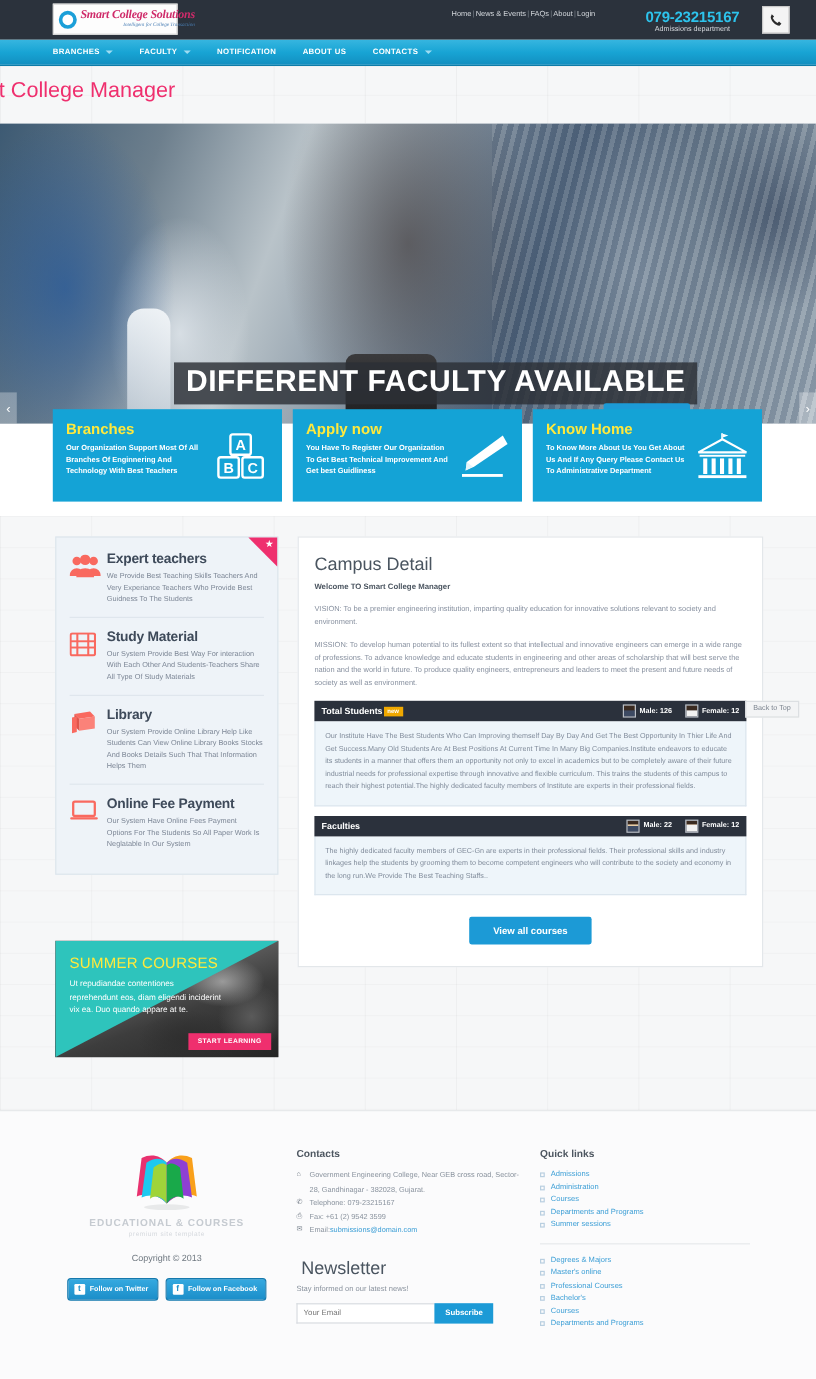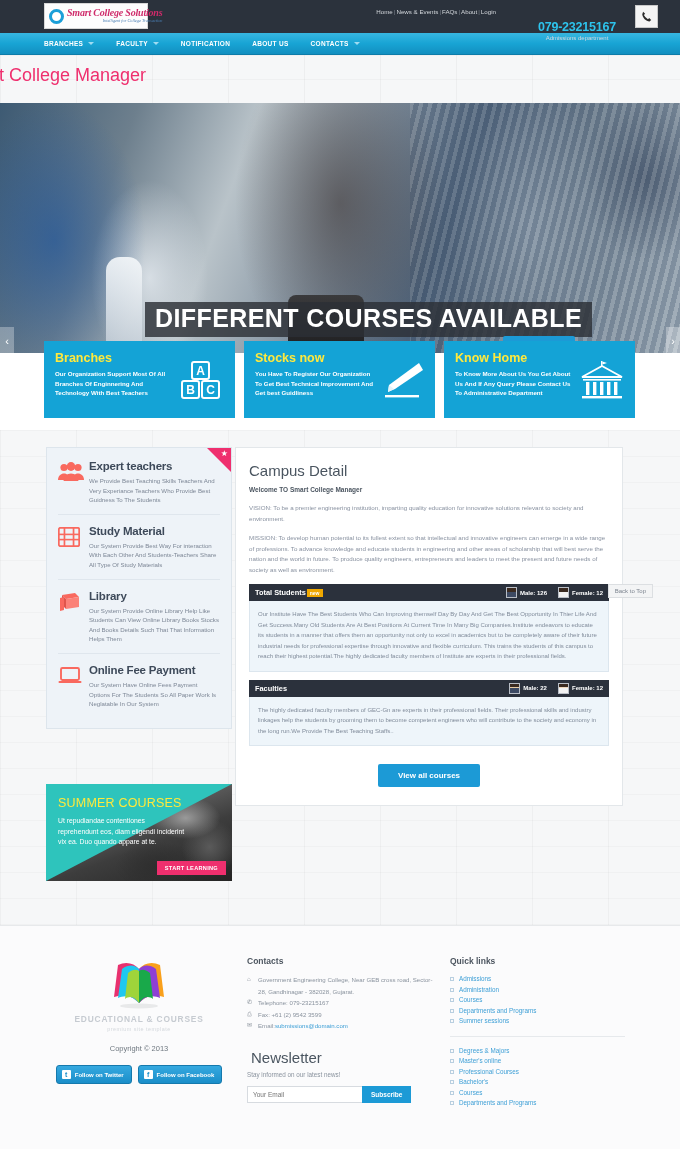--- a/index.html
+++ b/index.html
@@ -45,21 +45,21 @@
     text-align: right; margin-top: 1px;
     white-space: nowrap;
   }
   .top-links {
     position: absolute; right: 184px; top: 8px;
     font-size: 6.2px; color: #d3d7dc;
   }
   .top-links a { color: #d3d7dc; text-decoration: none; }
   .top-links span.sep { color: #7a818b; margin: 0 1px; }
   .phone-wrap {
-    position: absolute; right: 48px; top: 20px;
+    position: absolute; right: 48px; top: 7px;
     text-align: center; width: 110px;
   }
   .phone-number {
     font-size: 12.5px; font-weight: bold; color: #2dc3ec;
     letter-spacing: -0.2px; line-height: 14px;
   }
   .phone-label { font-size: 6px; color: #d5d9de; line-height: 9px; }
   .phone-icon {
     position: absolute; right: 22px; top: 5px;
     width: 23px; height: 23px;
@@ -257,21 +257,21 @@
   .start-learning {
     position: absolute; right: 6px; bottom: 6px;
     background: #ef2f6e; color: #fff;
     font-size: 5.6px; font-weight: bold;
     padding: 4px 8px; letter-spacing: 0.3px;
     cursor: pointer;
   }
 
   
   .main-panel {
-    position: absolute; left: 235px; top: 447px;
+    position: absolute; left: 248px; top: 447px;
     width: 388px; background: #ffffff;
     border: 1px solid #e3e7ea;
     padding: 14px 13px 18px 13px;
   }
   .main-title {
     font-size: 15px; color: #4a5560; font-weight: normal;
     margin-bottom: 7px;
   }
   .welcome {
     font-size: 6.5px; font-weight: bold; color: #4b5560;
@@ -450,21 +450,21 @@
 
 <div class="title-strip">
   <div class="page-title">Smart College Manager</div>
 </div>
 
 <div class="hero">
   <div class="hero-blur"></div>
   <div class="hero-stripes"></div>
   <div class="hero-bottle"></div>
   <div class="hero-cup"></div>
-  <div class="hero-caption">DIFFERENT COURSES AVAILABLE</div>
+  <div class="hero-caption">DIFFERENT FACULTY AVAILABLE</div>
   <div class="readmore">Read more</div>
   <div class="hero-arrow left">‹</div>
   <div class="hero-arrow right">›</div>
 </div>
 
 <div class="promos">
 
   <div class="promo">
     <h3>Branches</h3>
     <p>Our Organization Support Most Of All Branches Of Enginnering And Technology With Best Teachers</p>
@@ -474,21 +474,21 @@
         <text x="21.5" y="15" font-size="12" font-weight="bold" fill="#fff" text-anchor="middle" font-family="Liberation Sans, sans-serif">A</text>
         <rect x="3" y="21" width="17" height="17" rx="2" fill="none" stroke="#fff" stroke-width="2"></rect>
         <text x="11.5" y="34" font-size="12" font-weight="bold" fill="#fff" text-anchor="middle" font-family="Liberation Sans, sans-serif">B</text>
         <rect x="23" y="21" width="17" height="17" rx="2" fill="none" stroke="#fff" stroke-width="2"></rect>
         <text x="31.5" y="34" font-size="12" font-weight="bold" fill="#fff" text-anchor="middle" font-family="Liberation Sans, sans-serif">C</text>
       </svg>
     </div>
   </div>
 
   <div class="promo">
-    <h3>Stocks now</h3>
+    <h3>Apply now</h3>
     <p>You Have To Register Our Organization To Get Best Technical Improvement And Get best Guidliness</p>
     <div class="promo-icon">
       <svg width="46" height="42" viewBox="0 0 46 42" aria-hidden="true">
         <path d="M40 3 L44 10 L16 29 L9 32 L10 25 Z" fill="#fff"></path>
         <path d="M9 32 L10 25 L15 29 Z" fill="#e4f4fb"></path>
         <rect x="6" y="35" width="34" height="2.4" fill="#fff"></rect>
       </svg>
     </div>
   </div>
 

